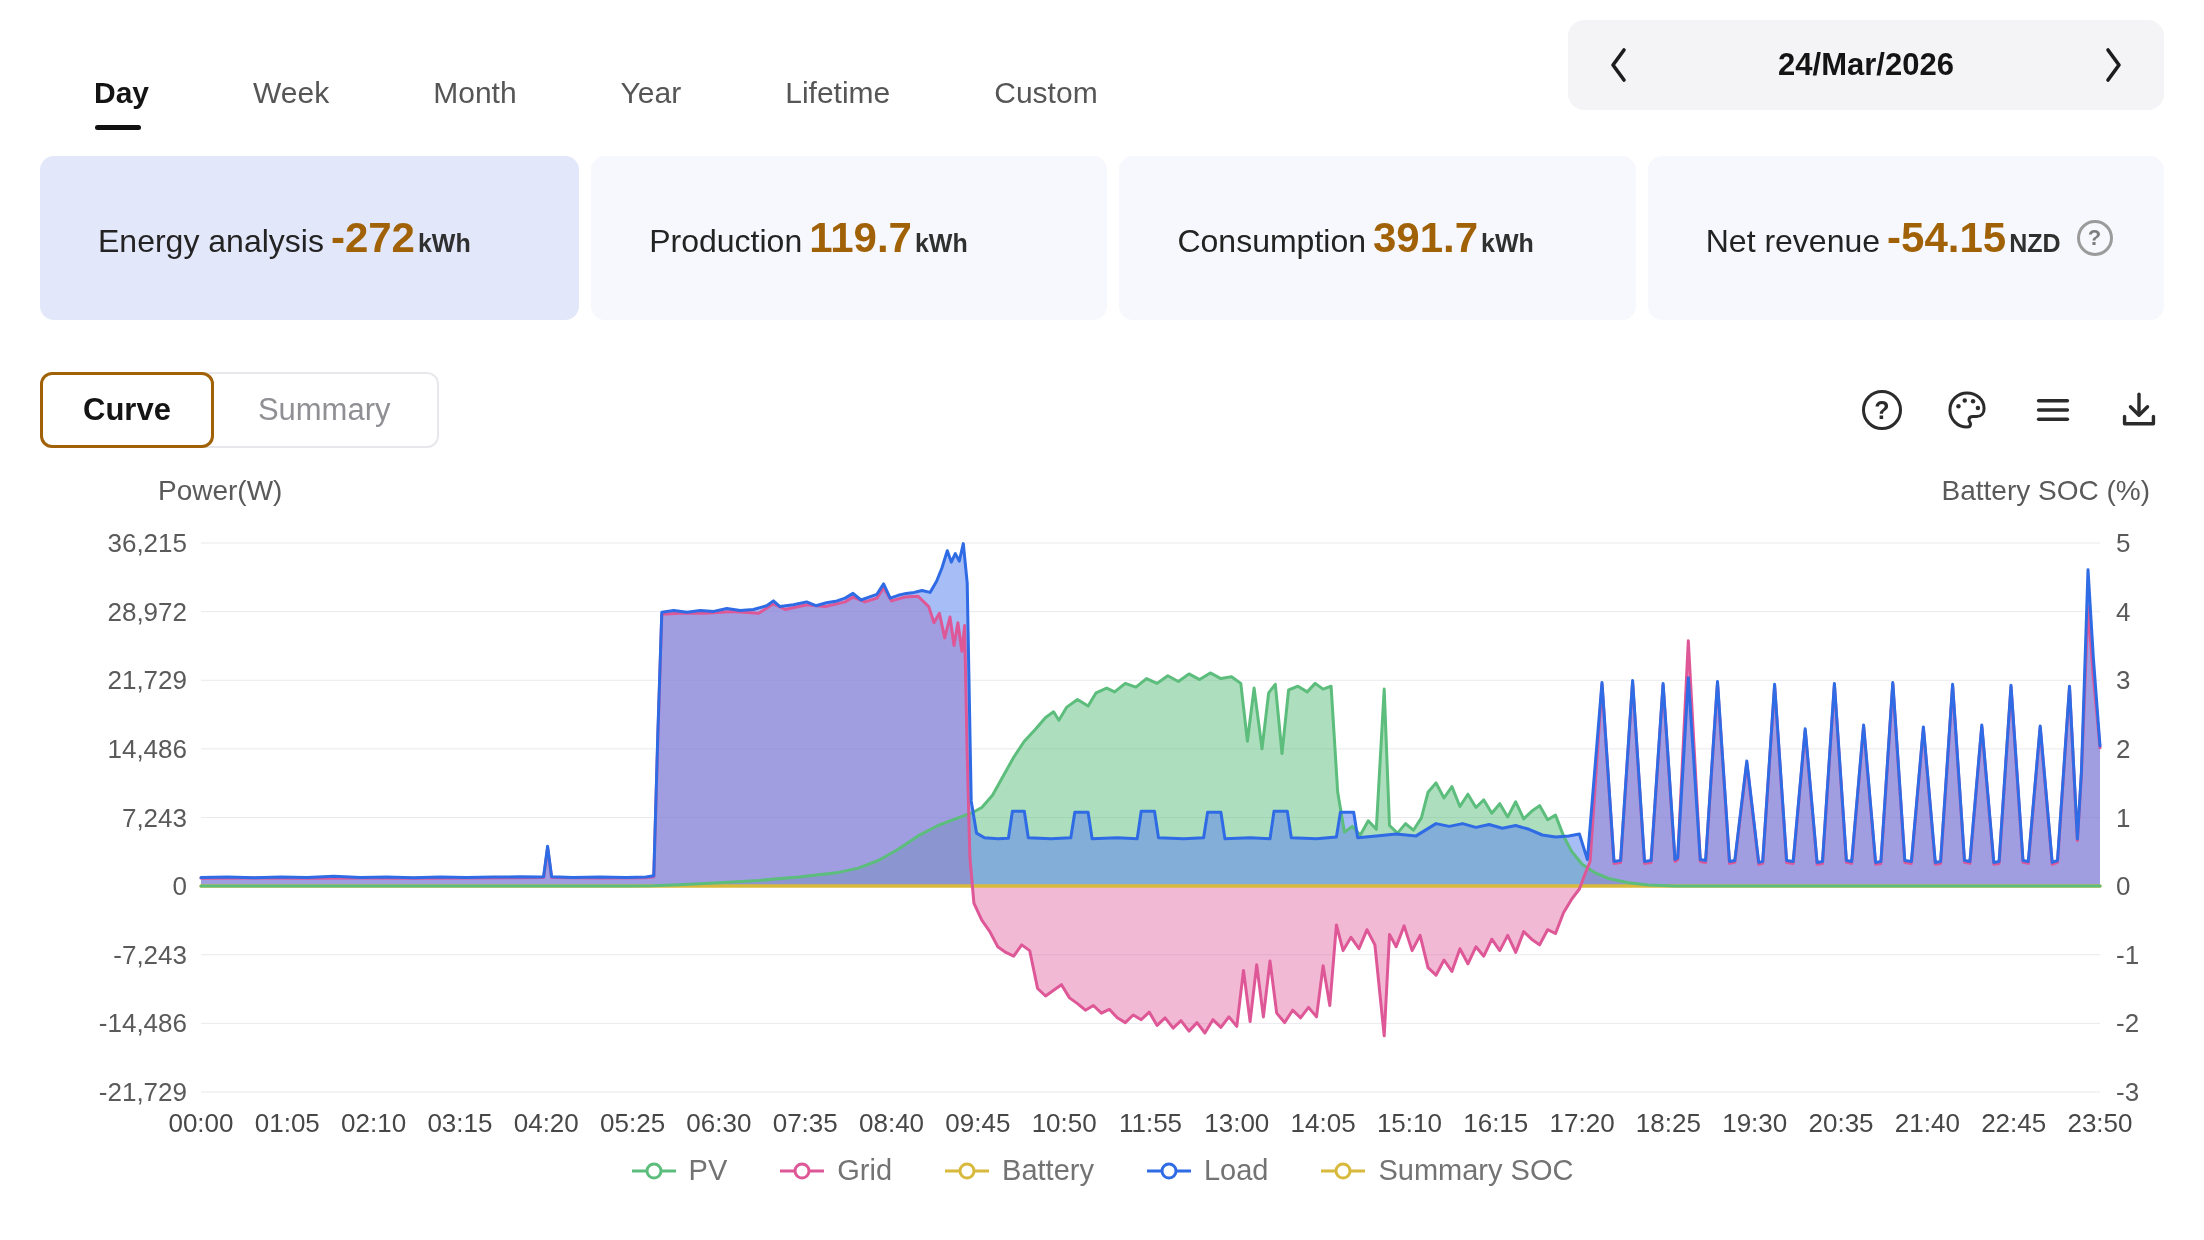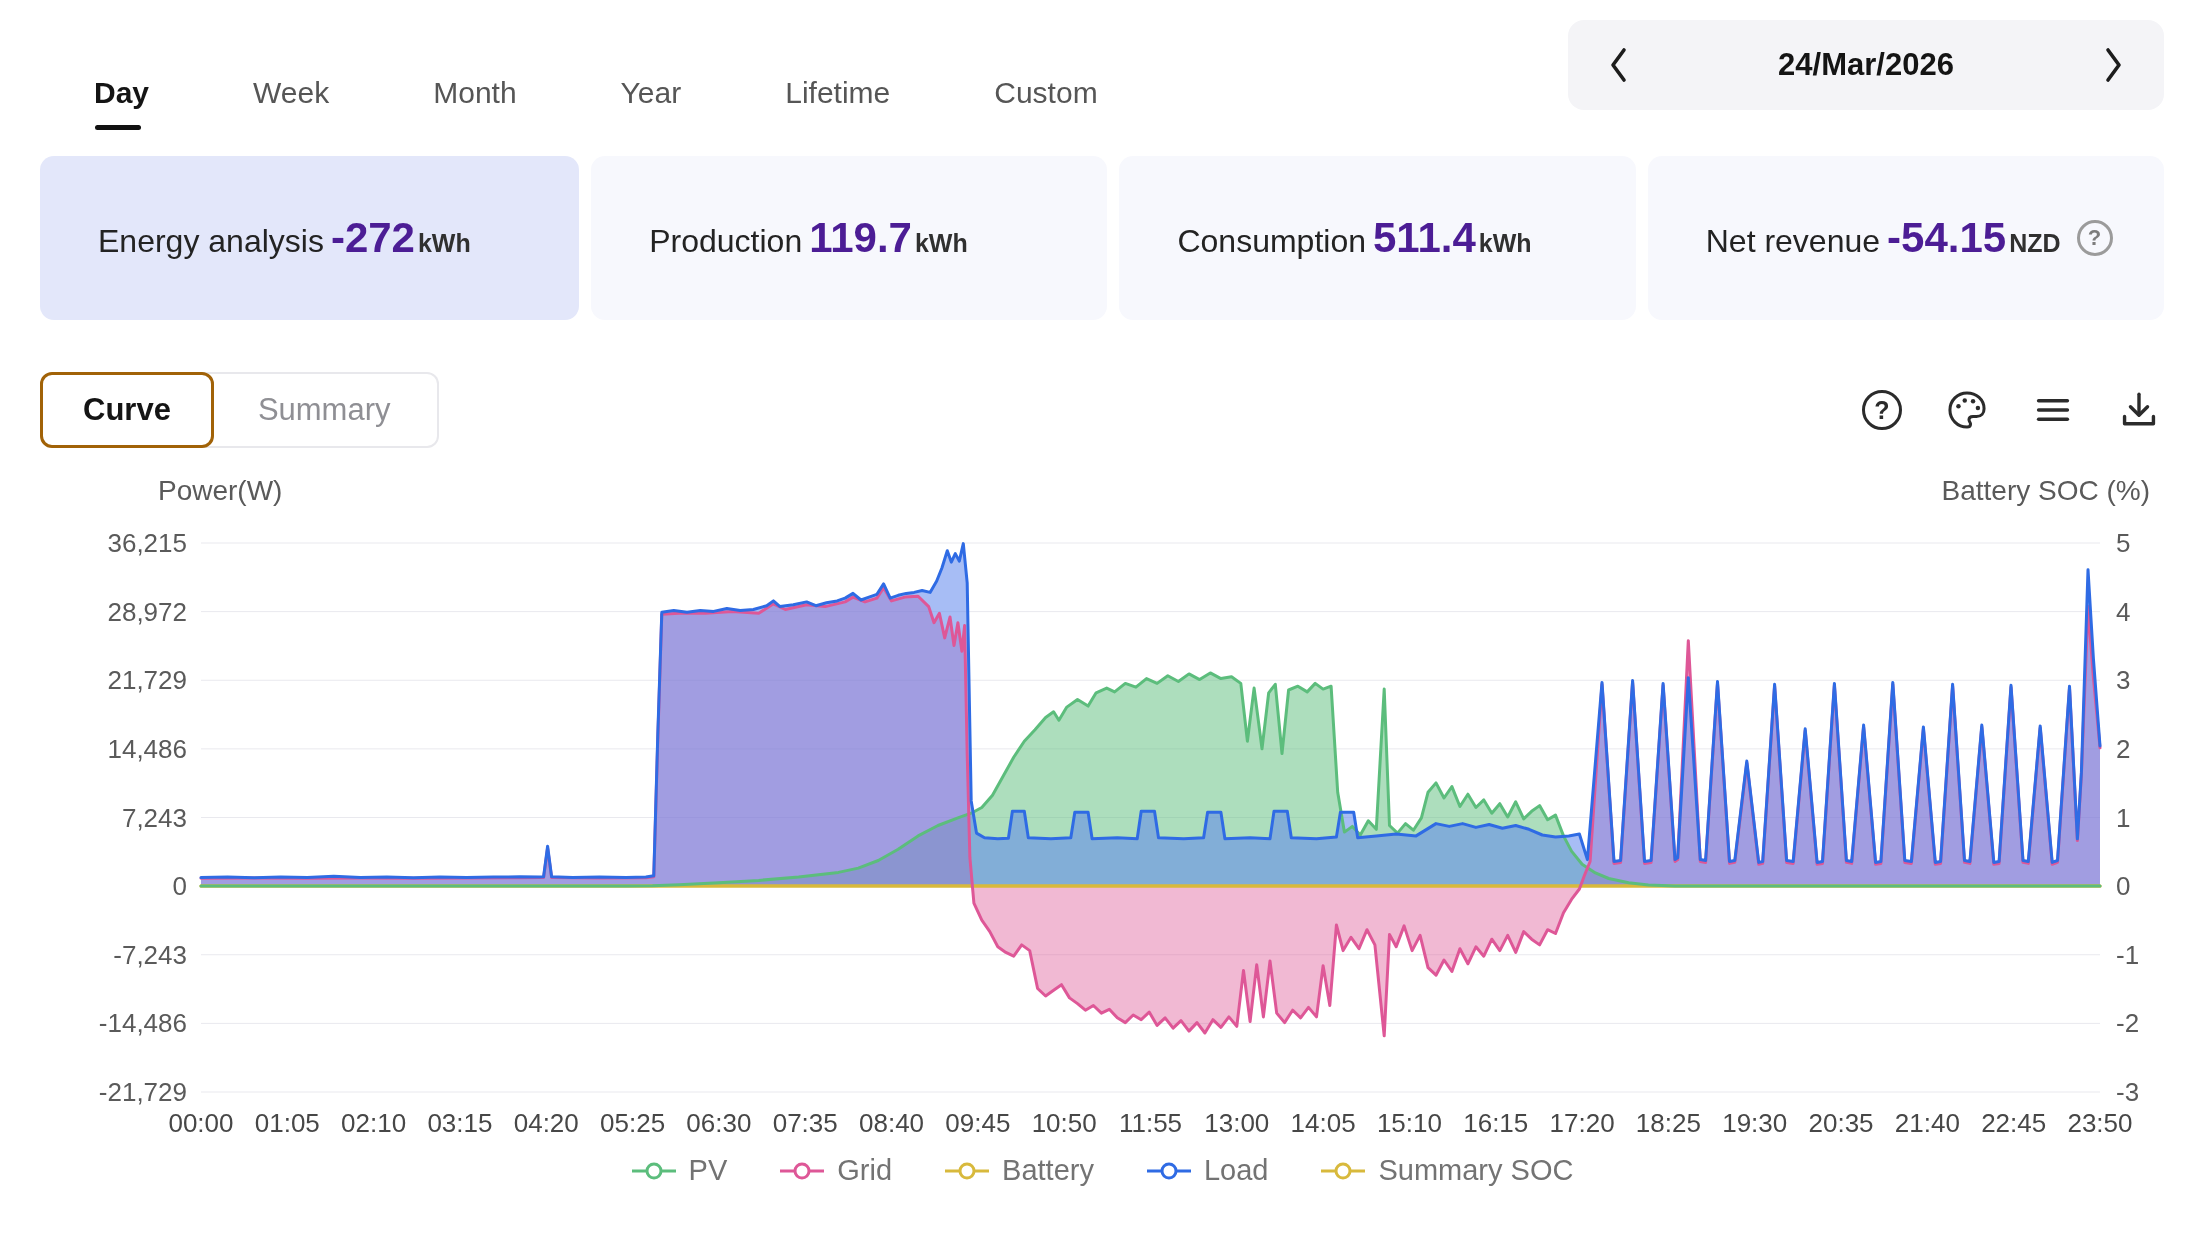--- a/index.html
+++ b/index.html
@@ -15,21 +15,21 @@
   .datepicker{margin-left:auto;width:596px;height:90px;background:#f4f4f7;border-radius:16px;display:flex;align-items:center;justify-content:space-between;padding:0 38px}
   .chev{background:none;border:none;cursor:pointer;display:flex;align-items:center}
   .date{font-size:31px;font-weight:600;color:#141414}
 
   
   .stats{display:flex;gap:12px;margin:46px 40px 0 40px;height:164px}
   .card{flex:1;background:#f7f8fd;border-radius:14px;display:flex;align-items:center;padding-left:58px;cursor:pointer}
   .card.active{background:#e3e7fa;flex:1.05}
   .card-line{display:flex;align-items:baseline}
   .card-label{font-size:32px;color:#232323;font-weight:500}
-  .card-value{font-size:42px;font-weight:700;color:#4c1d95;margin-left:7px}
+  .card-value{font-size:42px;font-weight:700;color:#a16207;margin-left:7px}
   .card-unit{font-size:25px;font-weight:600;color:#303030;margin-left:3px}
   .help-badge{width:36px;height:36px;border:3px solid #9b9b9b;border-radius:50%;color:#7d7d7d;font-size:22px;font-weight:700;display:flex;align-items:center;justify-content:center;margin-left:16px;align-self:center;cursor:pointer}
 
   
   .controls{display:flex;align-items:center;margin:52px 44px 0 40px}
   .toggle{display:flex;align-items:center}
   .btn-curve{height:76px;padding:0 40px;font-size:31px;font-weight:700;color:#141414;background:#fff;border:3px solid #a16207;border-radius:12px;position:relative;z-index:1;cursor:pointer;font-family:inherit}
   .btn-summary{height:76px;padding:0 46px 0 60px;font-size:31px;font-weight:500;color:#8f8f94;background:#fff;border:2px solid #e8e8ec;border-left:none;border-radius:0 12px 12px 0;margin-left:-16px;cursor:pointer;font-family:inherit}
   .toolbar{margin-left:auto;display:flex;align-items:center;gap:44px}
   .toolbar button{background:none;border:none;cursor:pointer;display:flex;align-items:center}
@@ -86,21 +86,21 @@
     <div class="card">
       <div class="card-line">
         <span class="card-label">Production</span>
         <span class="card-value">119.7</span>
         <span class="card-unit">kWh</span>
       </div>
     </div>
     <div class="card">
       <div class="card-line">
         <span class="card-label">Consumption</span>
-        <span class="card-value">511.4</span>
+        <span class="card-value">391.7</span>
         <span class="card-unit">kWh</span>
       </div>
     </div>
     <div class="card">
       <div class="card-line">
         <span class="card-label">Net revenue</span>
         <span class="card-value">-54.15</span>
         <span class="card-unit">NZD</span>
         <span class="help-badge">?</span>
       </div>

